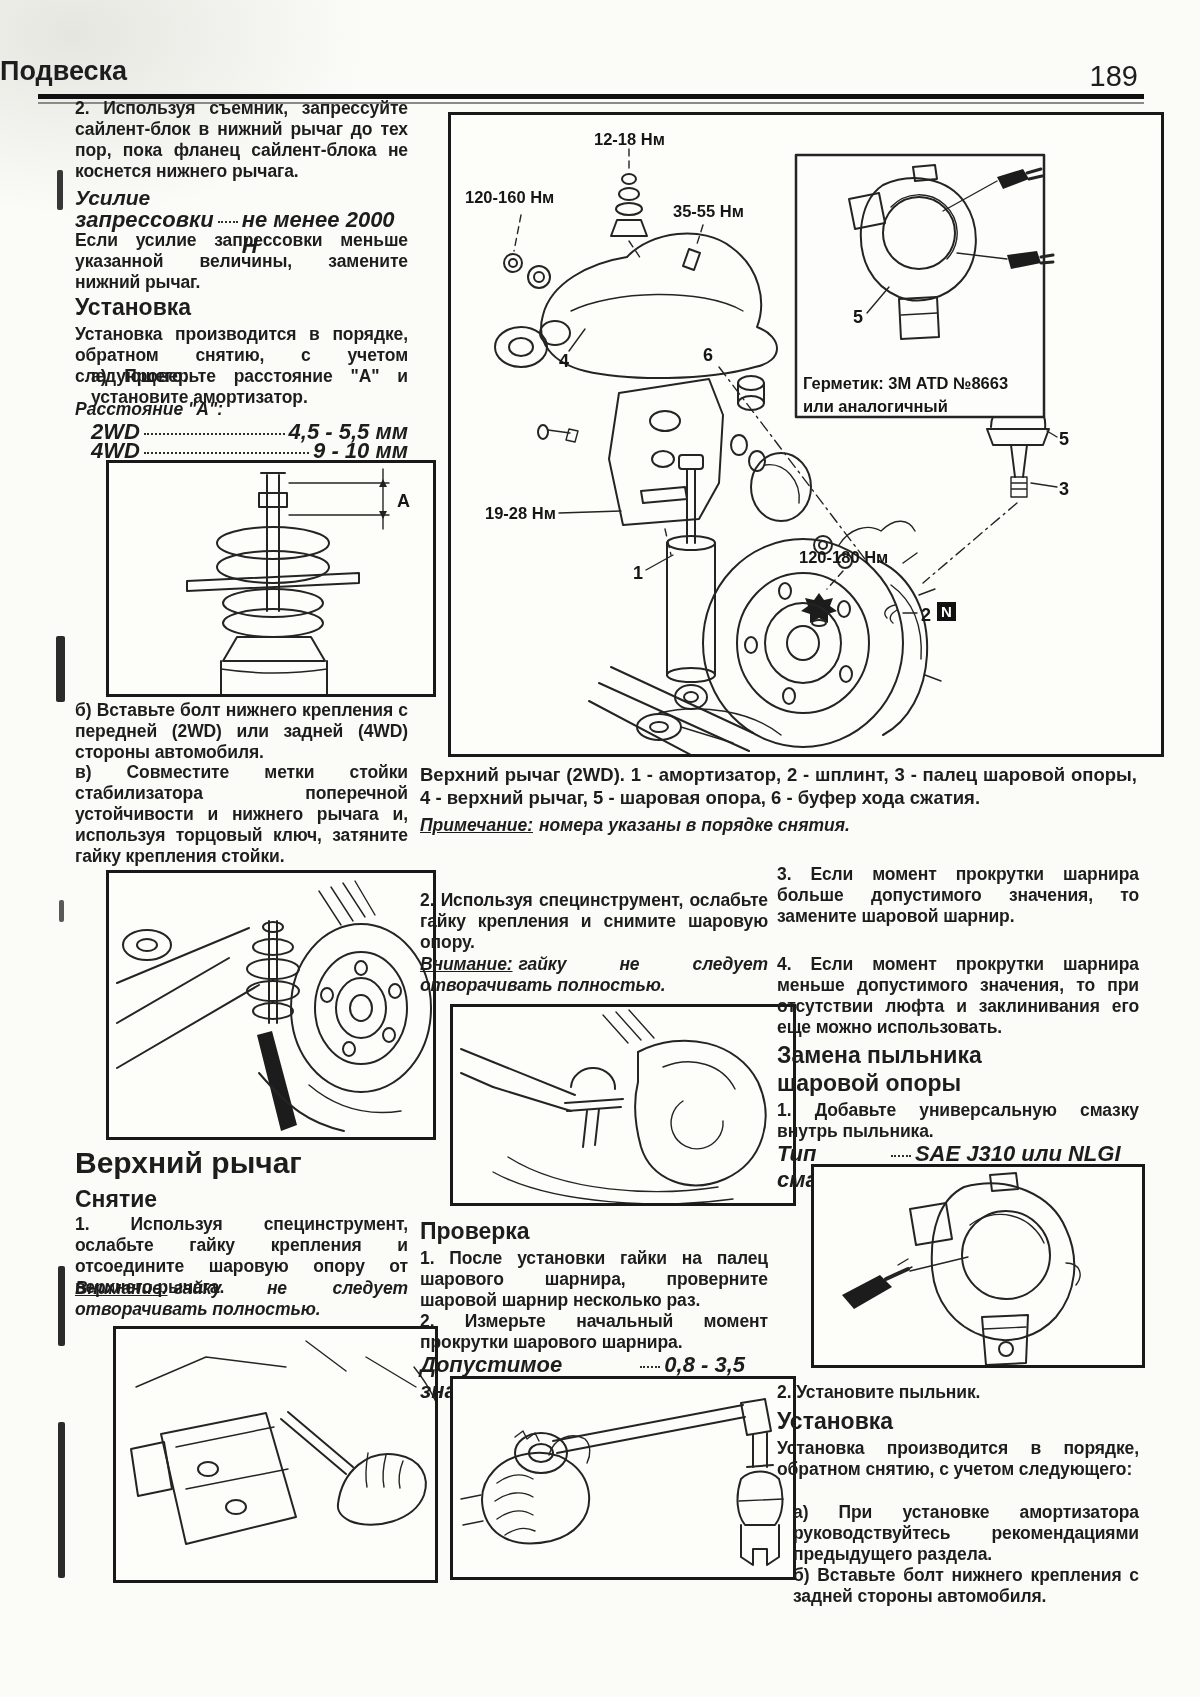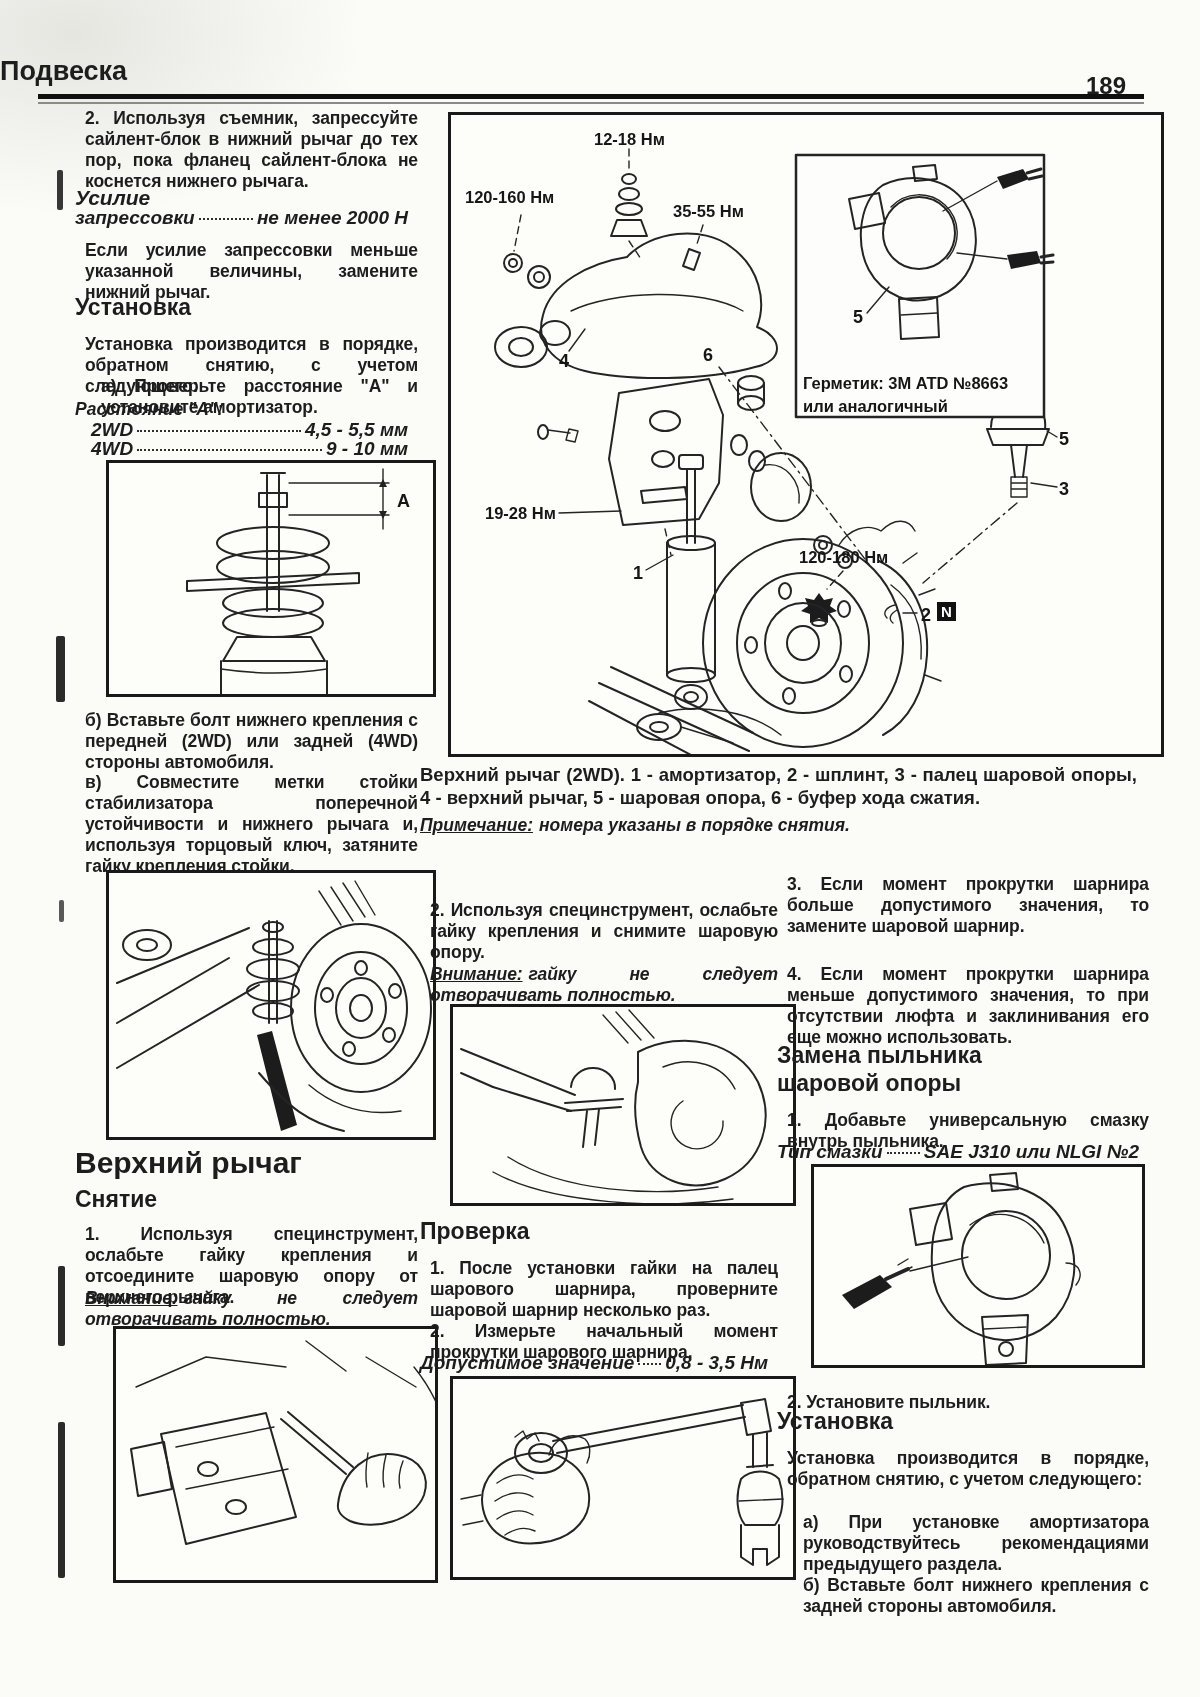--- a/index.html
+++ b/index.html
@@ -1,30 +1,30 @@
 <!DOCTYPE html>
 <html><head>
 <meta charset="utf-8">
 <style>
   html,body{margin:0;padding:0;background:#e9e9e6;}
   .page{position:relative;width:1200px;height:1697px;margin:0 auto;overflow:hidden;
     background:radial-gradient(ellipse 420px 260px at 6% 2%, #e6e6e1, rgba(255,255,255,0) 70%),#fbfbf7;
     font-family:"Liberation Sans", sans-serif;color:#1d1d1d;}
   .abs{position:absolute;}
-  .body-text{font-size:17.5px;line-height:1.2;font-weight:600;text-align:justify;margin:10px;letter-spacing:-0.1px;}
+  .body-text{font-size:17.5px;line-height:1.2;font-weight:600;text-align:justify;margin:0;letter-spacing:-0.1px;}
   .indent{padding-left:16px;}
   .ital{font-style:italic;font-weight:700;}
   .h-big{font-size:30px;font-weight:800;margin:0;letter-spacing:0;}
   .h-med{font-size:23px;font-weight:800;margin:0;}
   .warn-label{font-style:italic;font-weight:800;text-decoration:underline;margin-right:6px;}
-  .leader-row{display:flex;align-items:baseline;font-style:italic;font-weight:700;font-size:19px;}
+  .leader-row{display:flex;align-items:baseline;font-style:italic;font-weight:700;font-size:22px;}
   .leader{flex:1;border-bottom:2.5px dotted #2e2e2e;margin:0 4px;transform:translateY(-4px);min-width:20px;}
   .figbox{position:absolute;border:3px solid #191919;background:#fdfdfa;box-sizing:border-box;margin-left:28px;}
   .hdr-title{position:absolute;top:56px;left:0;width:1200px;text-align:left;font-size:27px;font-weight:800;margin:0;}
-  .hdr-num{position:absolute;top:56px;right:58px;font-size:24px;font-weight:700;margin:16px;}
+  .hdr-num{position:absolute;top:56px;right:58px;font-size:29px;font-weight:400;margin:4px;}
   .rule-thick{position:absolute;left:38px;right:56px;top:94px;height:5px;background:#101010;}
   .rule-thin{position:absolute;left:38px;right:56px;top:102px;height:2px;background:#8a8a86;}
   .caption{font-size:18.5px;font-weight:800;line-height:1.22;text-align:justify;margin:0;}
   .note-line{font-size:17.5px;font-style:italic;font-weight:700;margin:0;}
   .artifact{position:absolute;background:#141414;border-radius:2px;}
   svg{display:block;}
   svg .ln{stroke:#242424;stroke-width:2;fill:none;stroke-linecap:round;stroke-linejoin:round;}
   svg .thin{stroke-width:1.4;}
   svg .dash{stroke-dasharray:7 5;}
   svg .dashdot{stroke-dasharray:11 5 2 5;}

